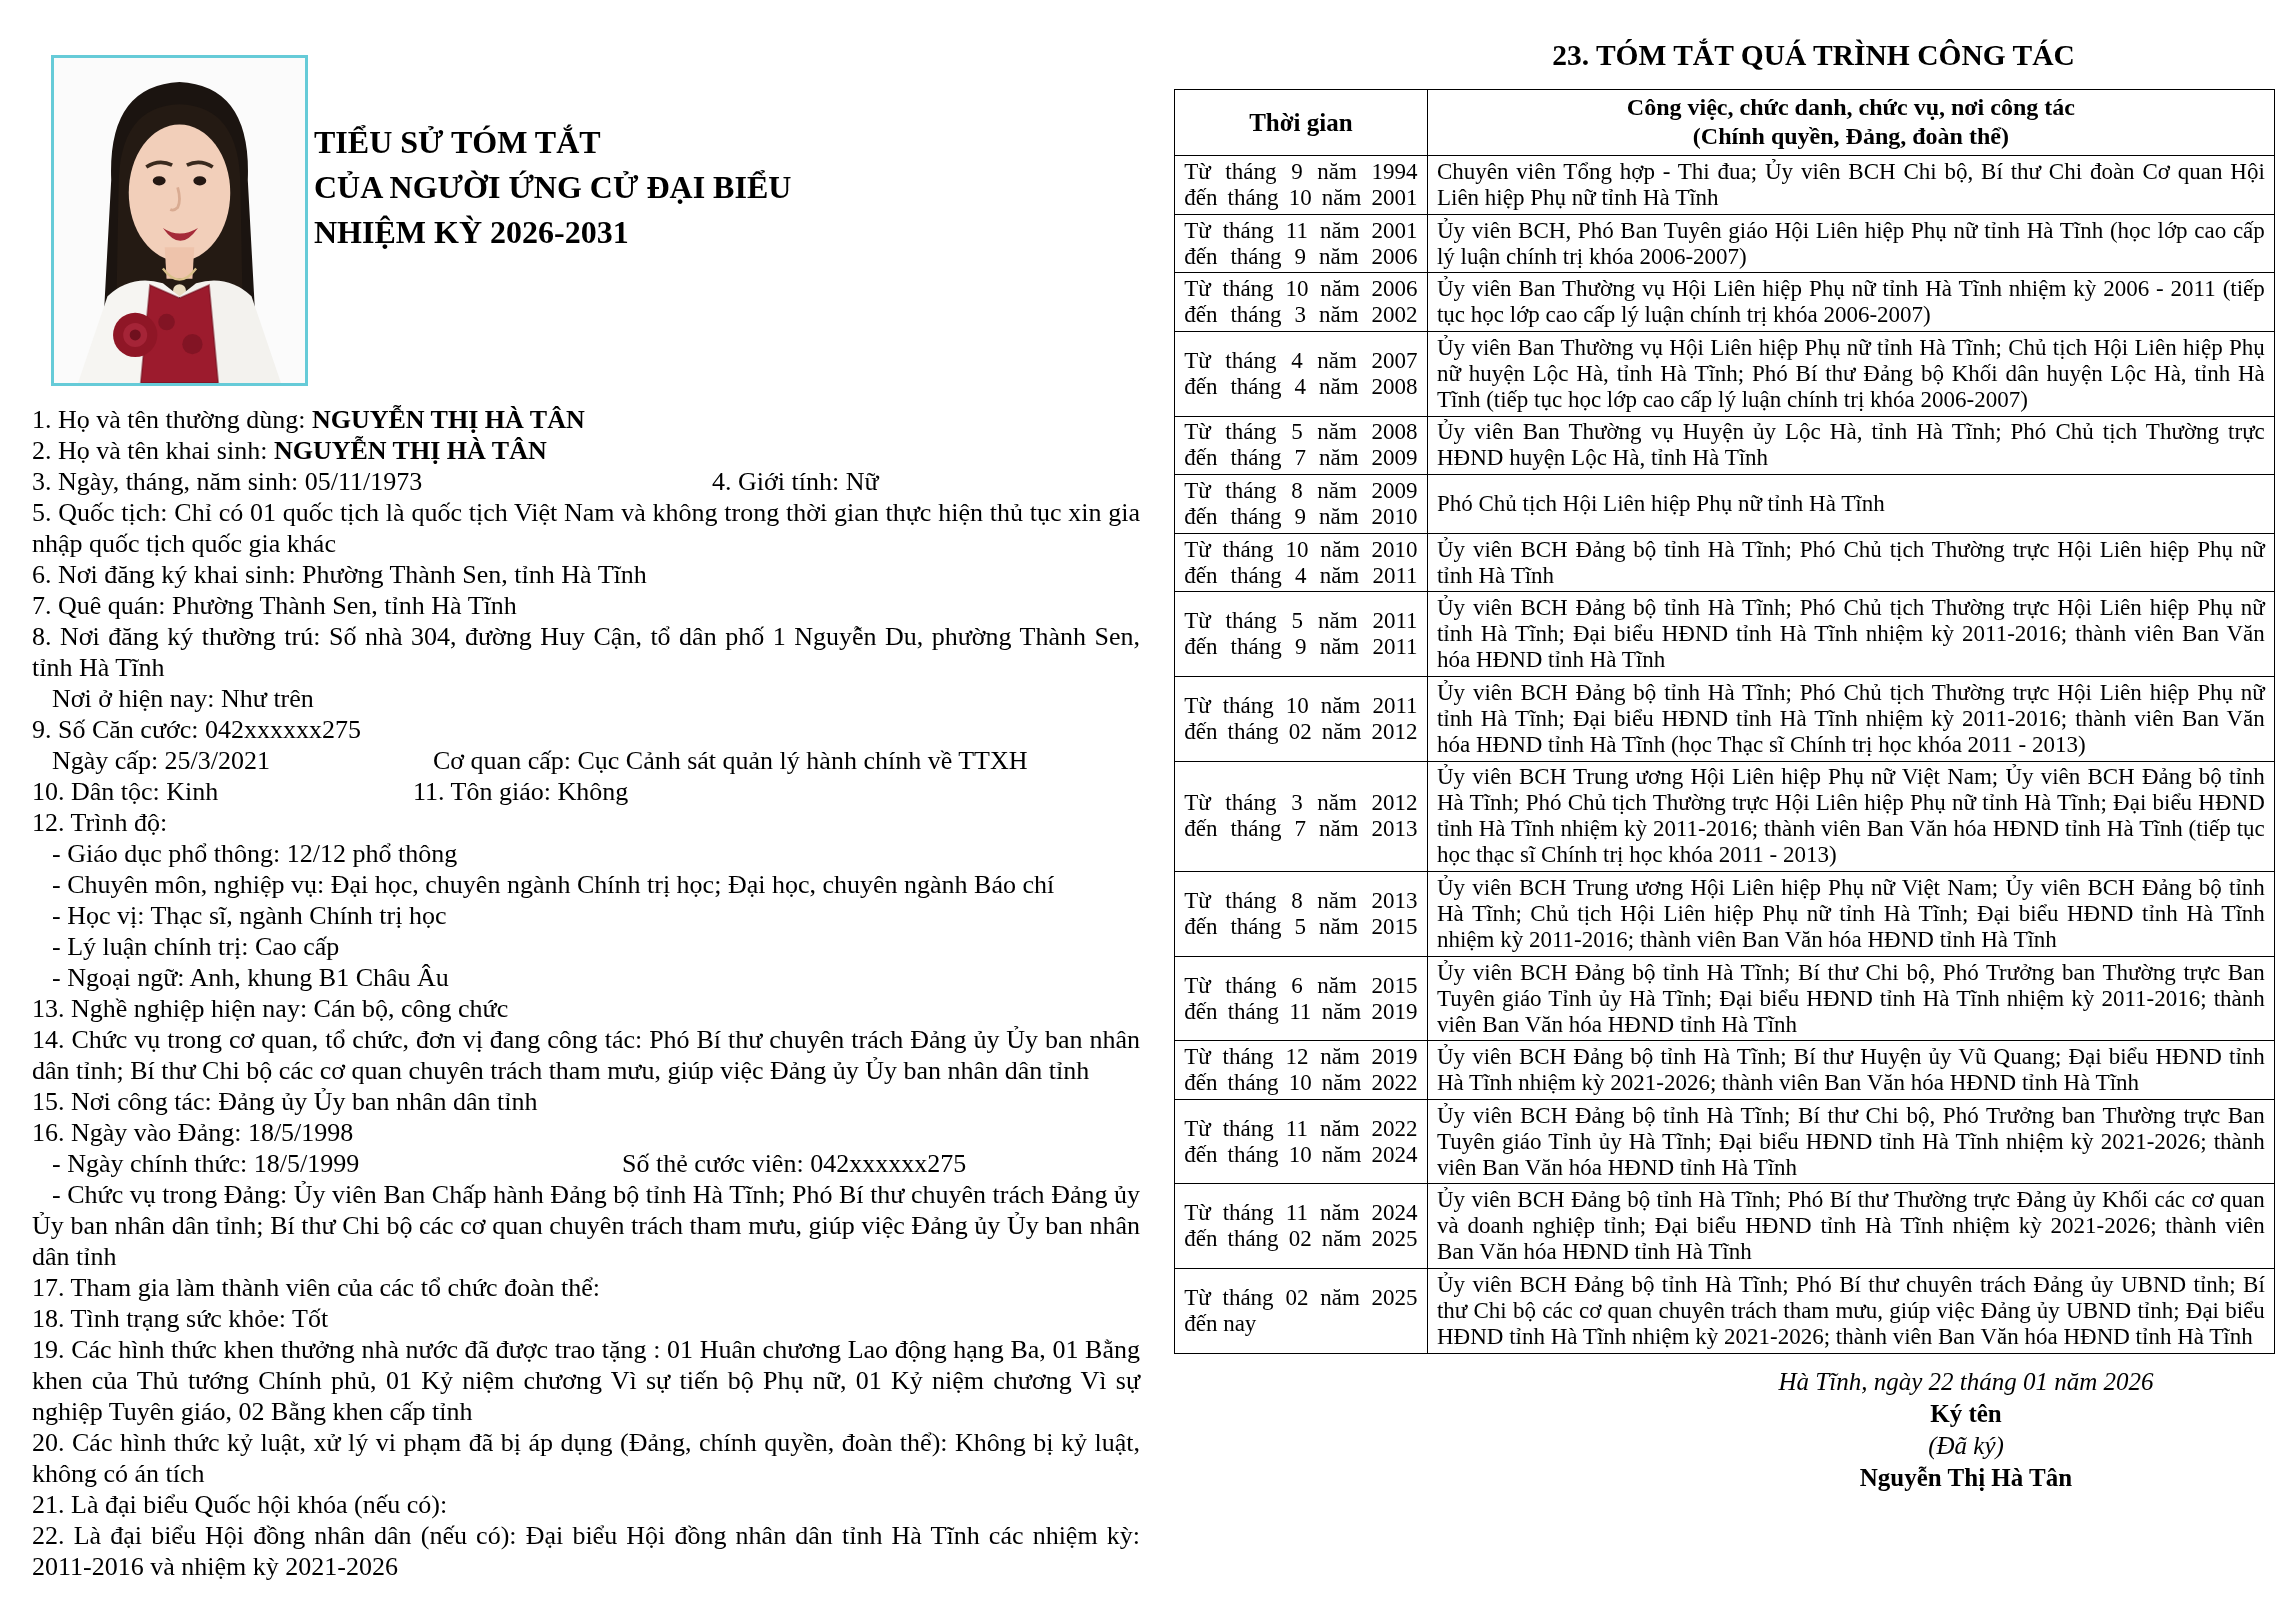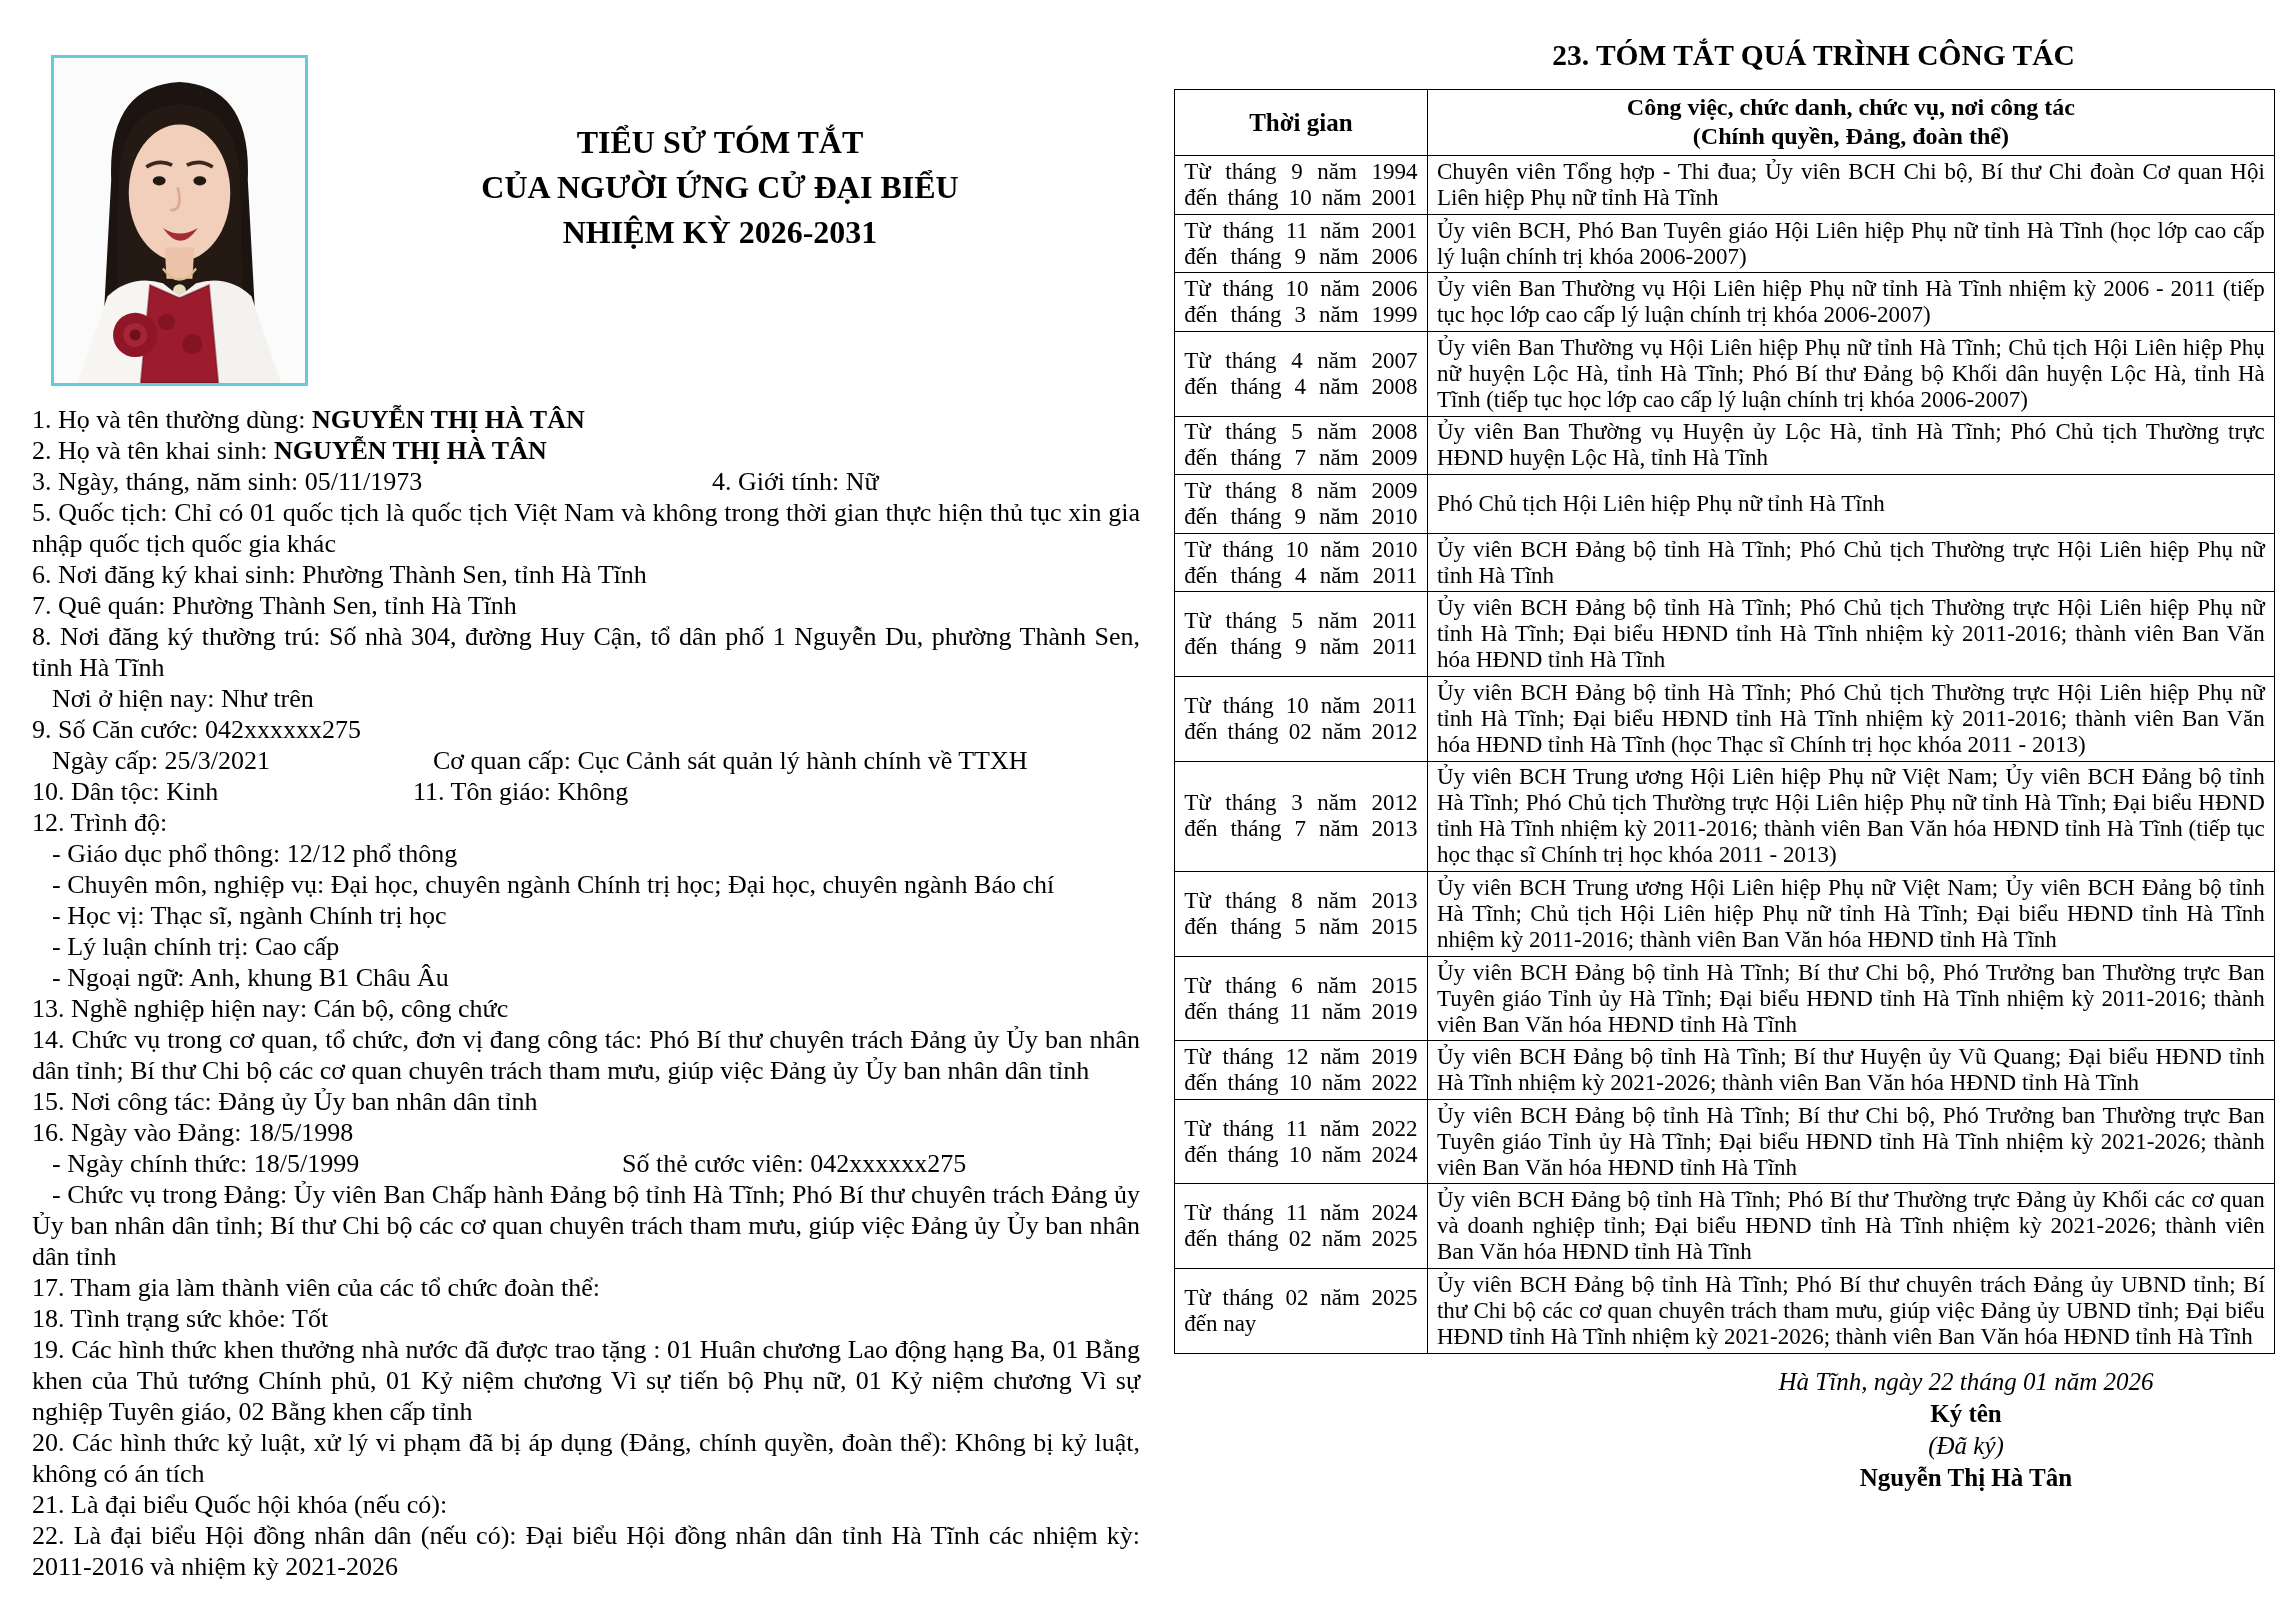--- a/index.html
+++ b/index.html
@@ -2,21 +2,21 @@
 <html lang="vi" style="font-size:14.8px"><head>
 <meta charset="utf-8">
 <style>
   html,body{margin:0;padding:0;background:#ffffff;}
   body{width:2289px;height:1620px;font-family:"Liberation Serif", serif;color:#000;}
   .page{position:relative;width:2289px;height:1620px;overflow:hidden;background:#fff;}
 
   
   .photo-frame{position:absolute;left:51px;top:55px;width:251px;height:325px;border:3.7px solid #66cbd8;background:#fdfdfd;overflow:hidden;}
   .photo-frame svg{display:block;width:100%;height:100%;}
-  .doc-title{position:absolute;left:314px;top:120px;width:812px;text-align:center;font-weight:bold;font-size:32px;line-height:45px;}
+  .doc-title{position:absolute;left:314px;top:120px;width:812px;font-weight:bold;font-size:32px;line-height:45px;}
   .bio{position:absolute;left:32px;top:404px;width:1108px;font-size:26px;line-height:31px;}
   .line{position:relative;}
   .just{text-align:justify;}
   .ind{text-indent:20px;}
   .b{font-weight:bold;}
   .pos4{position:absolute;left:680px;top:0;}
   .posmid{position:absolute;left:381px;top:0;}
   .posright{position:absolute;left:570px;top:0;}
 
   
@@ -127,21 +127,21 @@
           <tr>
             <td class="time">
               <div class="tl stretch">Từ tháng 11 năm 2001</div>
               <div class="tl stretch">đến tháng 9 năm 2006</div>
             </td>
             <td class="desc">Ủy viên BCH, Phó Ban Tuyên giáo Hội Liên hiệp Phụ nữ tỉnh Hà Tĩnh (học lớp cao cấp lý luận chính trị khóa 2006-2007)</td>
           </tr>
           <tr>
             <td class="time">
               <div class="tl stretch">Từ tháng 10 năm 2006</div>
-              <div class="tl stretch">đến tháng 3 năm 1999</div>
+              <div class="tl stretch">đến tháng 3 năm 2002</div>
             </td>
             <td class="desc">Ủy viên Ban Thường vụ Hội Liên hiệp Phụ nữ tỉnh Hà Tĩnh nhiệm kỳ 2006 - 2011 (tiếp tục học lớp cao cấp lý luận chính trị khóa 2006-2007)</td>
           </tr>
           <tr>
             <td class="time">
               <div class="tl stretch">Từ tháng 4 năm 2007</div>
               <div class="tl stretch">đến tháng 4 năm 2008</div>
             </td>
             <td class="desc">Ủy viên Ban Thường vụ Hội Liên hiệp Phụ nữ tỉnh Hà Tĩnh; Chủ tịch Hội Liên hiệp Phụ nữ huyện Lộc Hà, tỉnh Hà Tĩnh; Phó Bí thư Đảng bộ Khối dân huyện Lộc Hà, tỉnh Hà Tĩnh (tiếp tục học lớp cao cấp lý luận chính trị khóa 2006-2007)</td>
           </tr>

